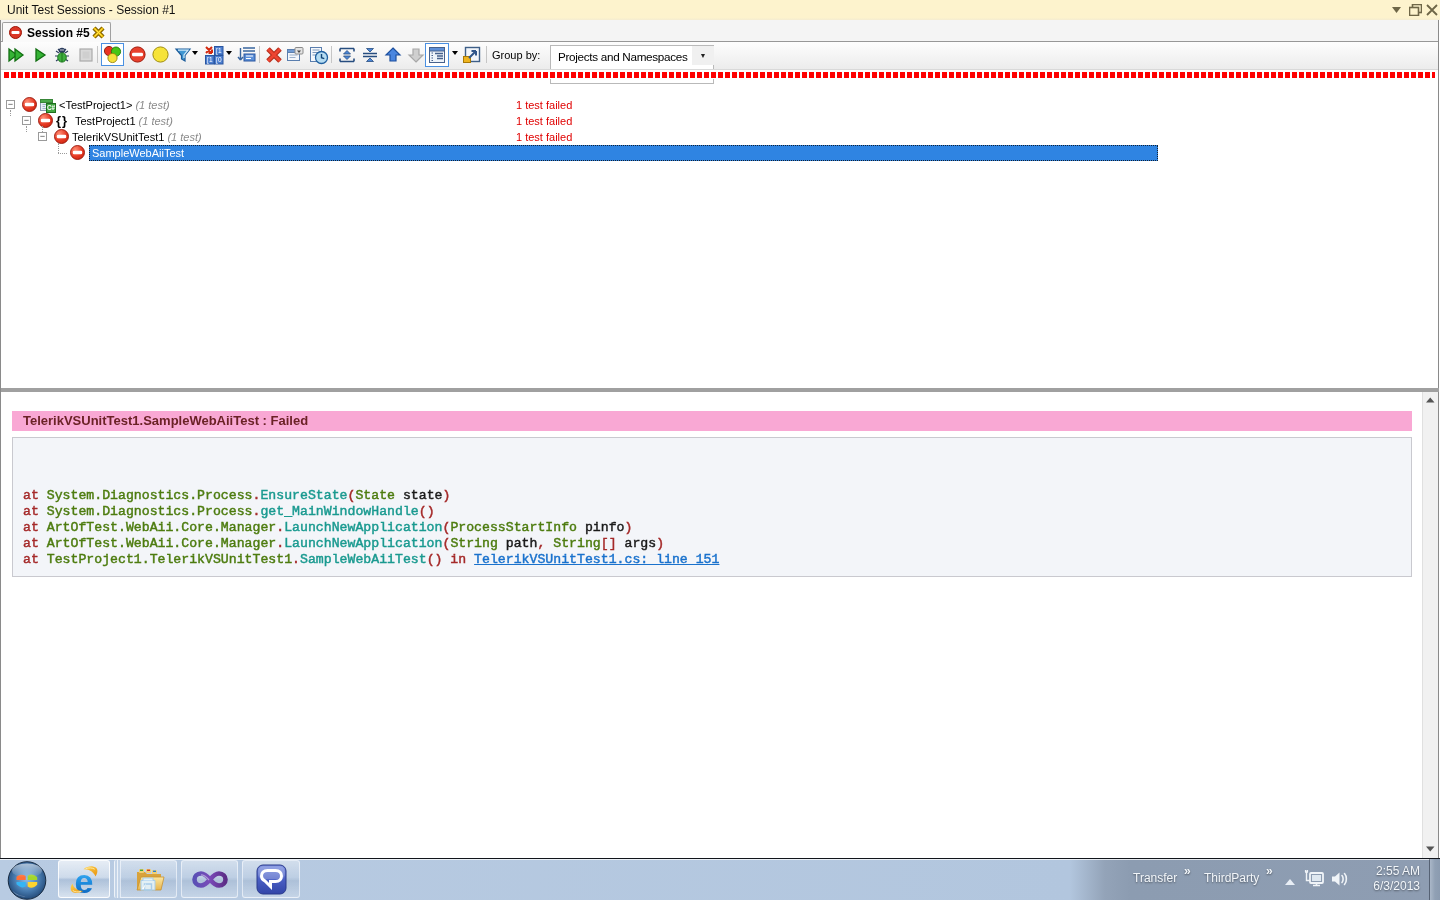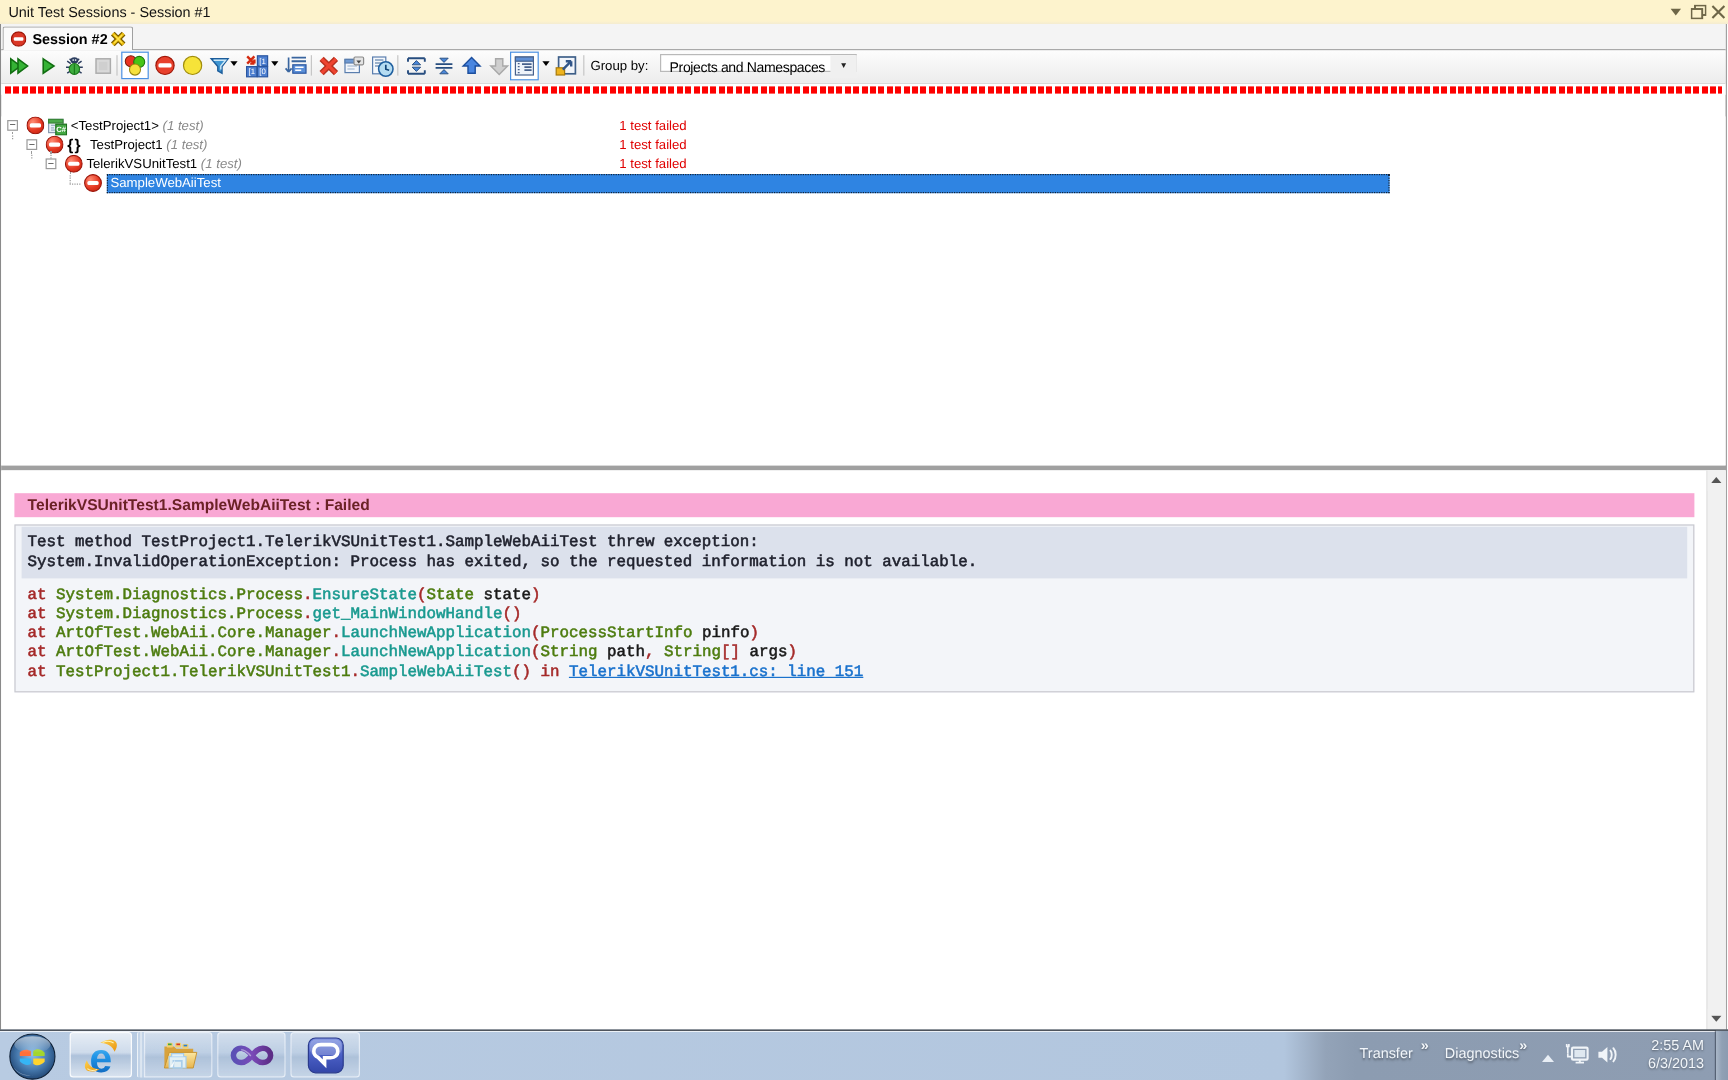--- a/index.html
+++ b/index.html
@@ -12,21 +12,21 @@
 #winbody{left:0;top:20px;width:1439px;height:838px;background:#fff;border-left:1px solid #8a8a8a;border-right:1px solid #8a8a8a;}
 
 #tabstrip{left:0;top:0;width:1437px;height:22px;background:#f4f4f4;border-bottom:1px solid #979797}
 #tab1{left:1px;top:2px;width:109px;height:20px;background:#fafafa;border:1px solid #a0a0a0;border-bottom:none;border-radius:2px 2px 0 0;z-index:3}
 #tab1text{left:24px;top:3px;font-weight:bold;font-size:12px;color:#000}
 
 #toolbar{left:0;top:22px;width:1437px;height:27px;background:linear-gradient(#fdfdfd,#ececec)}
 .sep{top:4px;width:1px;height:17px;background:#c6c6c6}
 .ico{top:3px}
 #groupby{left:491px;top:7px;font-size:11px;color:#000}
-#combo{left:549px;top:3px;width:164px;height:15px;background:#fff;border:1px solid #b9b9b9;font-size:11.7px;color:#000}
+#combo{left:549px;top:3px;width:164px;height:39px;background:#fff;border:1px solid #b9b9b9;font-size:11.7px;color:#000}
 #combotext{left:7px;top:4px;font-size:11.7px;white-space:nowrap;letter-spacing:-0.3px}
 #comboarrow{left:141px;top:0;width:22px;height:19px;background:#f0f0f0;text-align:center;font-size:7px;color:#222;line-height:19px}
 
 #progressrow{left:0;top:49px;width:1437px;height:10px;background:#fff;border-top:1px solid #d9d9d9}
 #progressbar{left:3px;top:2px;width:1431px;height:6px;background:repeating-linear-gradient(90deg,#fe0000 0 5px,#ffffff 5px 7px)}
 
 #statusbar{left:0;top:59px;width:1437px;height:17px;background:#eaeaea;border-bottom:1px solid #d7d7d7}
 #statustext{left:3px;top:3px;font-size:11px;color:#111}
 
 #tree{left:0;top:77px;width:1437px;height:291px;background:#fff;font-size:11px}
@@ -89,21 +89,21 @@
 </div>
 
 <div class="abs" id="winbody">
   <div class="abs" id="tabstrip"></div>
   <div class="abs" id="tab1">
     <svg class="abs" style="left:6px;top:3px" width="13" height="13" viewBox="0 0 13 13">
         <circle cx="6.5" cy="6.5" r="6" fill="#da3726"></circle>
         <circle cx="6.5" cy="6.5" r="6" fill="none" stroke="#9c1406" stroke-width="1"></circle>
         <rect x="2.5" y="5" width="8" height="3" rx="1" fill="#fff"></rect>
       </svg>
-    <div class="abs" id="tab1text">Session #2</div>
+    <div class="abs" id="tab1text">Session #5</div>
     <svg class="abs" style="left:89px;top:3px" width="13" height="13" viewBox="0 0 13 13">
         <path d="M2 2 L11 11 M11 2 L2 11" stroke="#7a5c00" stroke-width="4.4"></path>
         <path d="M2 2 L11 11 M11 2 L2 11" stroke="#edbe0e" stroke-width="2.4"></path>
         <path d="M3.2 3.2 L9.8 9.8 M9.8 3.2 L3.2 9.8" stroke="#ffe34d" stroke-width="1"></path>
       </svg>
   </div>
 
   <div class="abs" id="toolbar">
 
     <svg class="abs ico" style="left:5px" width="20" height="20" viewBox="0 0 20 20">
@@ -289,21 +289,20 @@
     </div>
   </div>
 
   <div class="abs" id="splitter"></div>
 
   <div class="abs" id="detail">
     <div class="abs" id="dheader">
         <div class="abs" id="dheadertext">TelerikVSUnitTest1.SampleWebAiiTest : Failed</div>
       </div>
     <div class="abs" id="dbox">
-      <div class="abs" id="dmsg">Test method TestProject1.TelerikVSUnitTest1.SampleWebAiiTest threw exception:<br>System.InvalidOperationException: Process has exited, so the requested information is not available.</div>
       <div class="abs" id="dstack">at <span class="ns">System.Diagnostics.Process</span>.<span class="mt">EnsureState</span>(<span class="ns">State</span> <span class="pm">state</span>)<br>at <span class="ns">System.Diagnostics.Process</span>.<span class="mt">get_MainWindowHandle</span>()<br>at <span class="ns">ArtOfTest.WebAii.Core.Manager</span>.<span class="mt">LaunchNewApplication</span>(<span class="ns">ProcessStartInfo</span> <span class="pm">pinfo</span>)<br>at <span class="ns">ArtOfTest.WebAii.Core.Manager</span>.<span class="mt">LaunchNewApplication</span>(<span class="ns">String</span> <span class="pm">path</span>, <span class="ns">String</span>[] <span class="pm">args</span>)<br>at <span class="ns">TestProject1.TelerikVSUnitTest1</span>.<span class="mt">SampleWebAiiTest</span>() in <span class="lnk">TelerikVSUnitTest1.cs: line 151</span></div>
     </div>
     <div class="abs" id="vscroll">
       <div class="abs sbtn" style="top:0"><svg width="9" height="6" style="margin-top:5px">
             <path d="M0 5.5 L8.5 5.5 L4.25 0.5 Z" fill="#555"></path>
           </svg></div>
       <div class="abs sbtn" style="top:449px"><svg width="9" height="6" style="margin-top:5px">
             <path d="M0 0.5 L8.5 0.5 L4.25 5.5 Z" fill="#555"></path>
           </svg></div>
     </div>
@@ -403,21 +402,21 @@
           <stop offset="1" stop-color="#3346a8"></stop>
         </linearGradient>
       </defs>
     <rect x="2" y="2" width="29" height="29" rx="6" fill="url(#tsg)" stroke="#2a3a8c" stroke-width="1"></rect>
     <rect x="3.2" y="3.2" width="26.6" height="13" rx="5" fill="rgba(255,255,255,0.22)"></rect>
     <path d="M12.5 7.5 L20.5 7.5 C24.5 7.5 26.5 10 26.5 13 C26.5 16 24.5 18.5 20.5 18.5 L15.5 18.5 L15.5 23.5 L10.2 18.2 C8 17.2 6.5 15.5 6.5 13 C6.5 10 8.5 7.5 12.5 7.5 Z" fill="none" stroke="#fff" stroke-width="3"></path>
   </svg>
 
   <div class="abs tray" style="left:1133px;top:13px">Transfer</div>
   <div class="abs tray" style="left:1184px;top:6px;font-size:12px;font-weight:bold;letter-spacing:-1px">»</div>
-  <div class="abs tray" style="left:1204px;top:13px">Diagnostics</div>
+  <div class="abs tray" style="left:1204px;top:13px">ThirdParty</div>
   <div class="abs tray" style="left:1266px;top:6px;font-size:12px;font-weight:bold;letter-spacing:-1px">»</div>
   <div class="abs" style="left:1285px;top:16px;width:0;height:0;border:5px solid transparent;border-bottom:6px solid #e8eef5"></div>
 
   <svg class="abs" style="left:1303px;top:10px" width="22" height="22" viewBox="0 0 22 22">
     <rect x="7" y="5" width="13" height="10" rx="1" fill="none" stroke="#f0f4f8" stroke-width="1.8"></rect>
     <rect x="9" y="7" width="9" height="6" fill="#dfe8f0"></rect>
     <path d="M13.5 15 L13.5 17.5 M10 17.5 L17 17.5" stroke="#f0f4f8" stroke-width="1.6"></path>
     <path d="M3.5 10 L3.5 4 M2 4 L5 4 M2.6 2 L2.6 4 M4.4 2 L4.4 4" stroke="#f0f4f8" stroke-width="1.4" fill="none"></path>
     <path d="M3.5 10 L3.5 12.5 L7 12.5" stroke="#f0f4f8" stroke-width="1.4" fill="none"></path>
   </svg>

